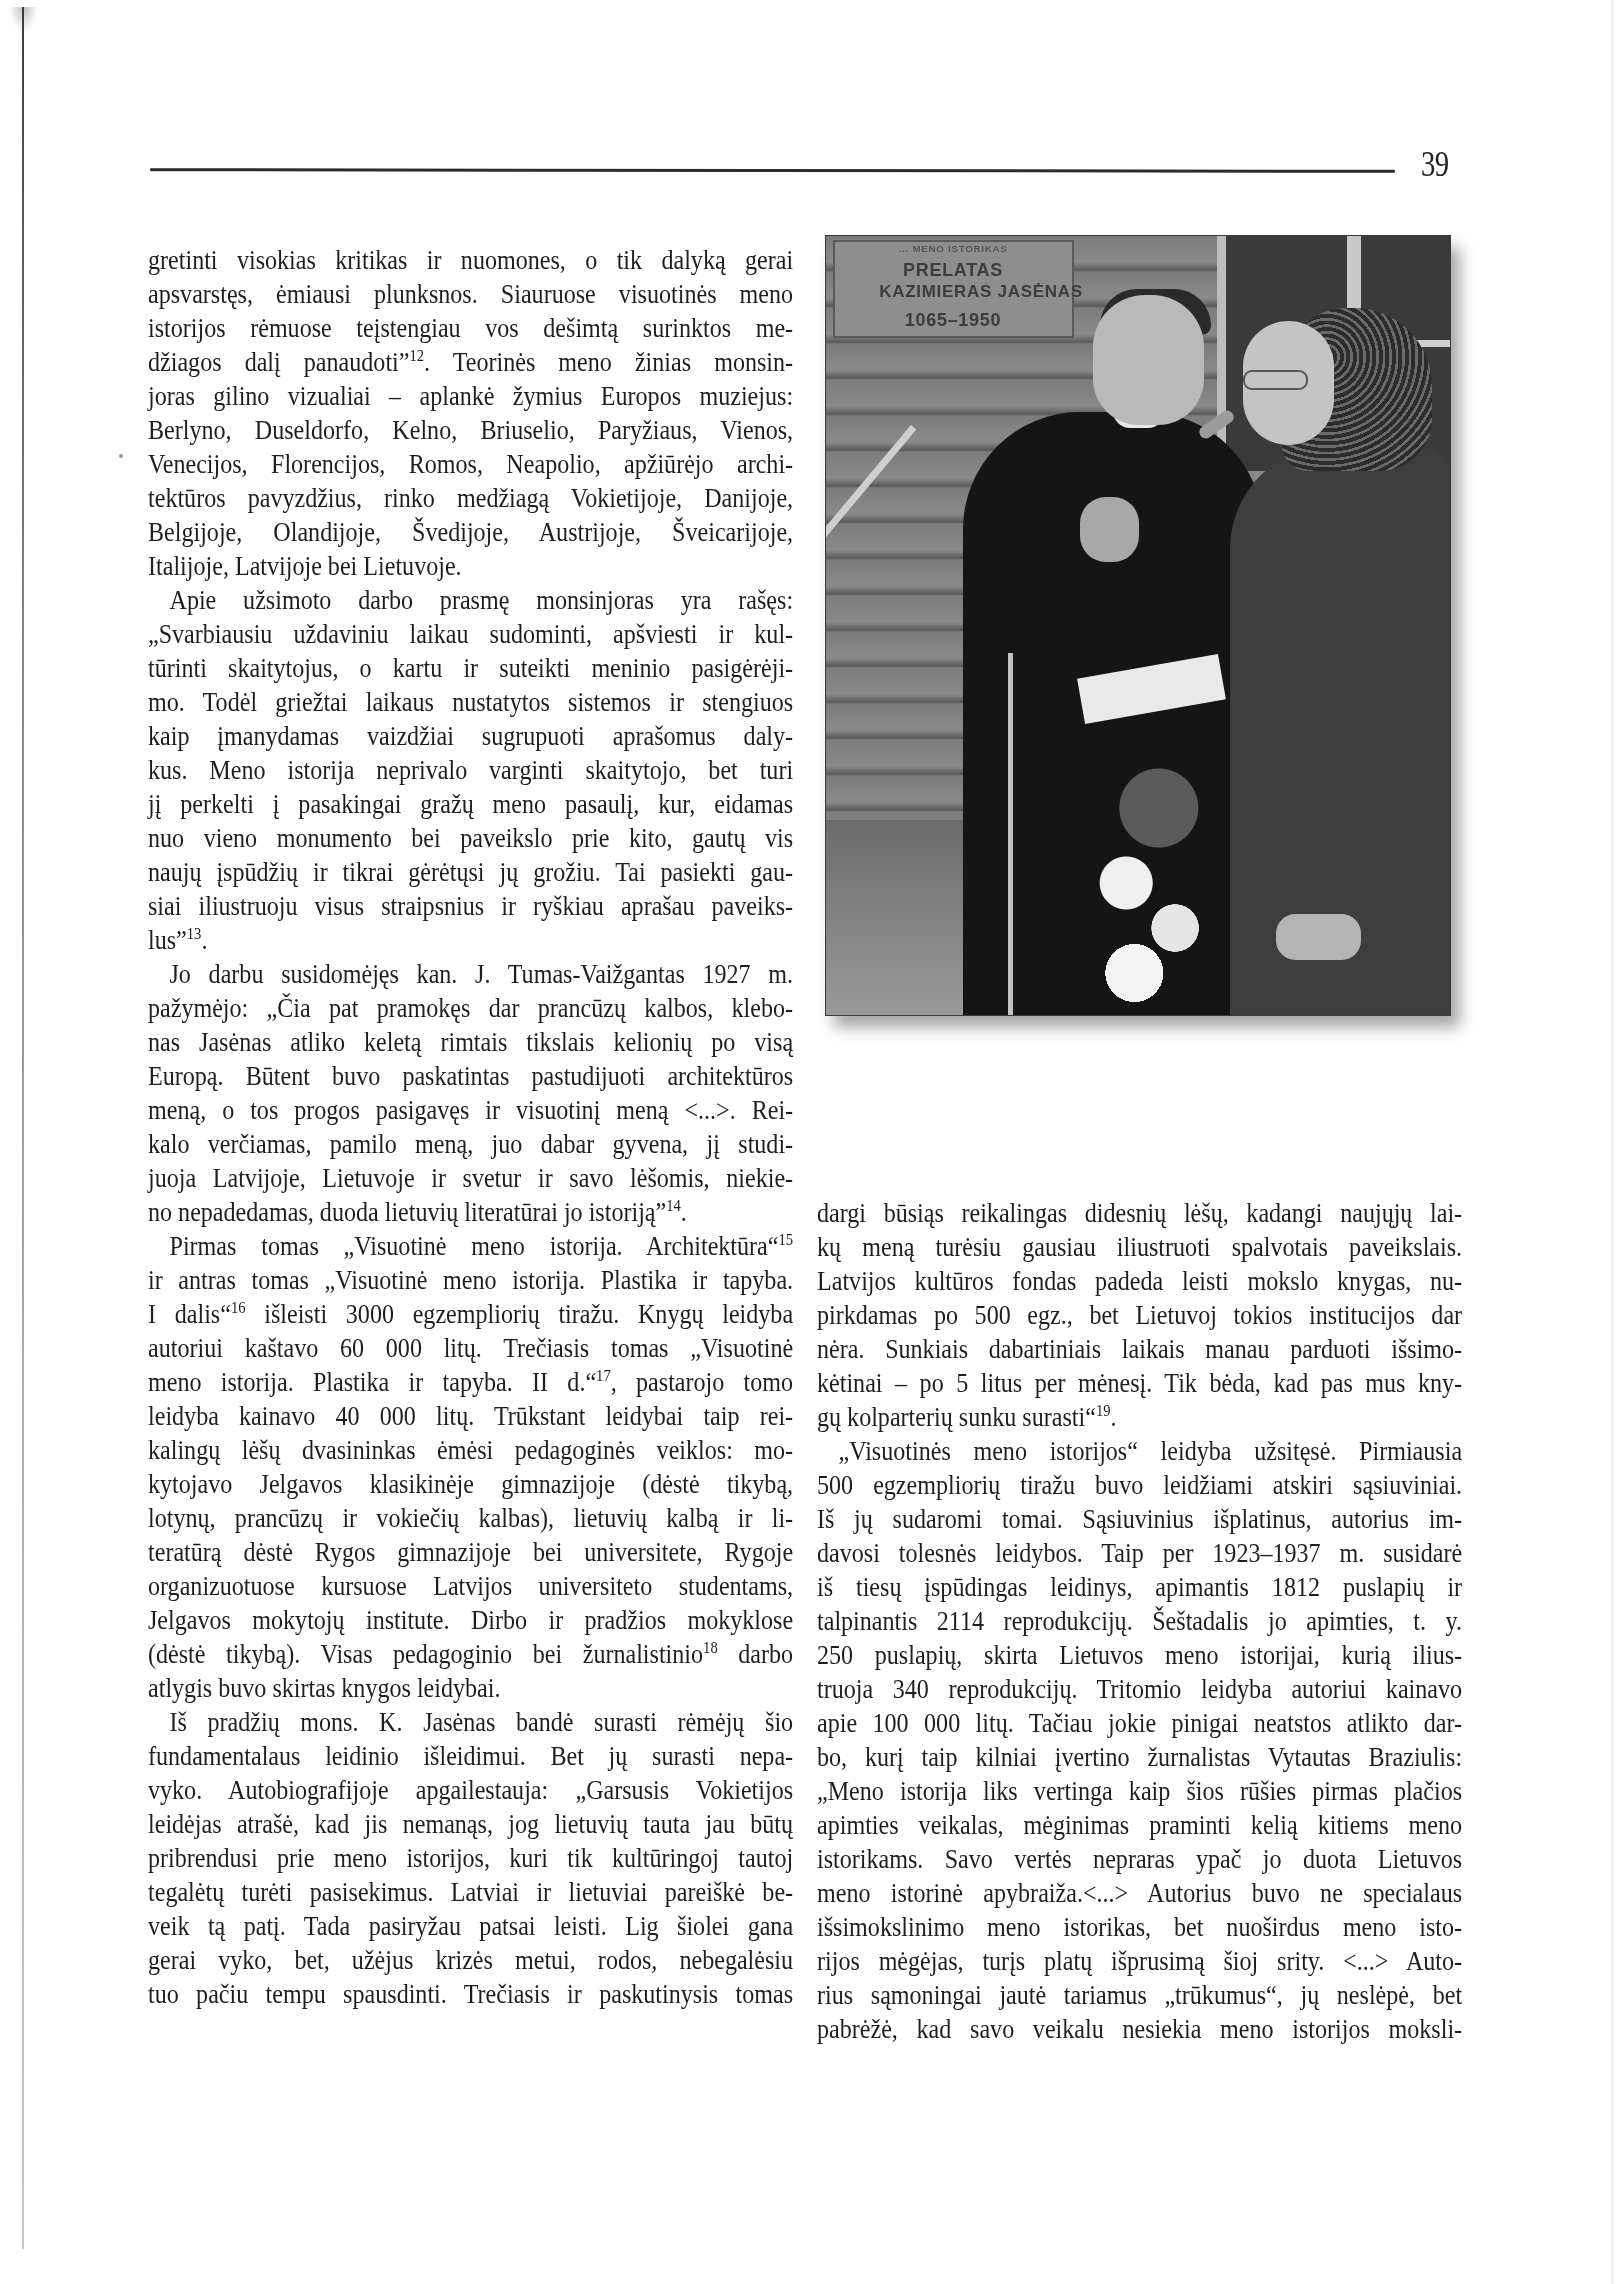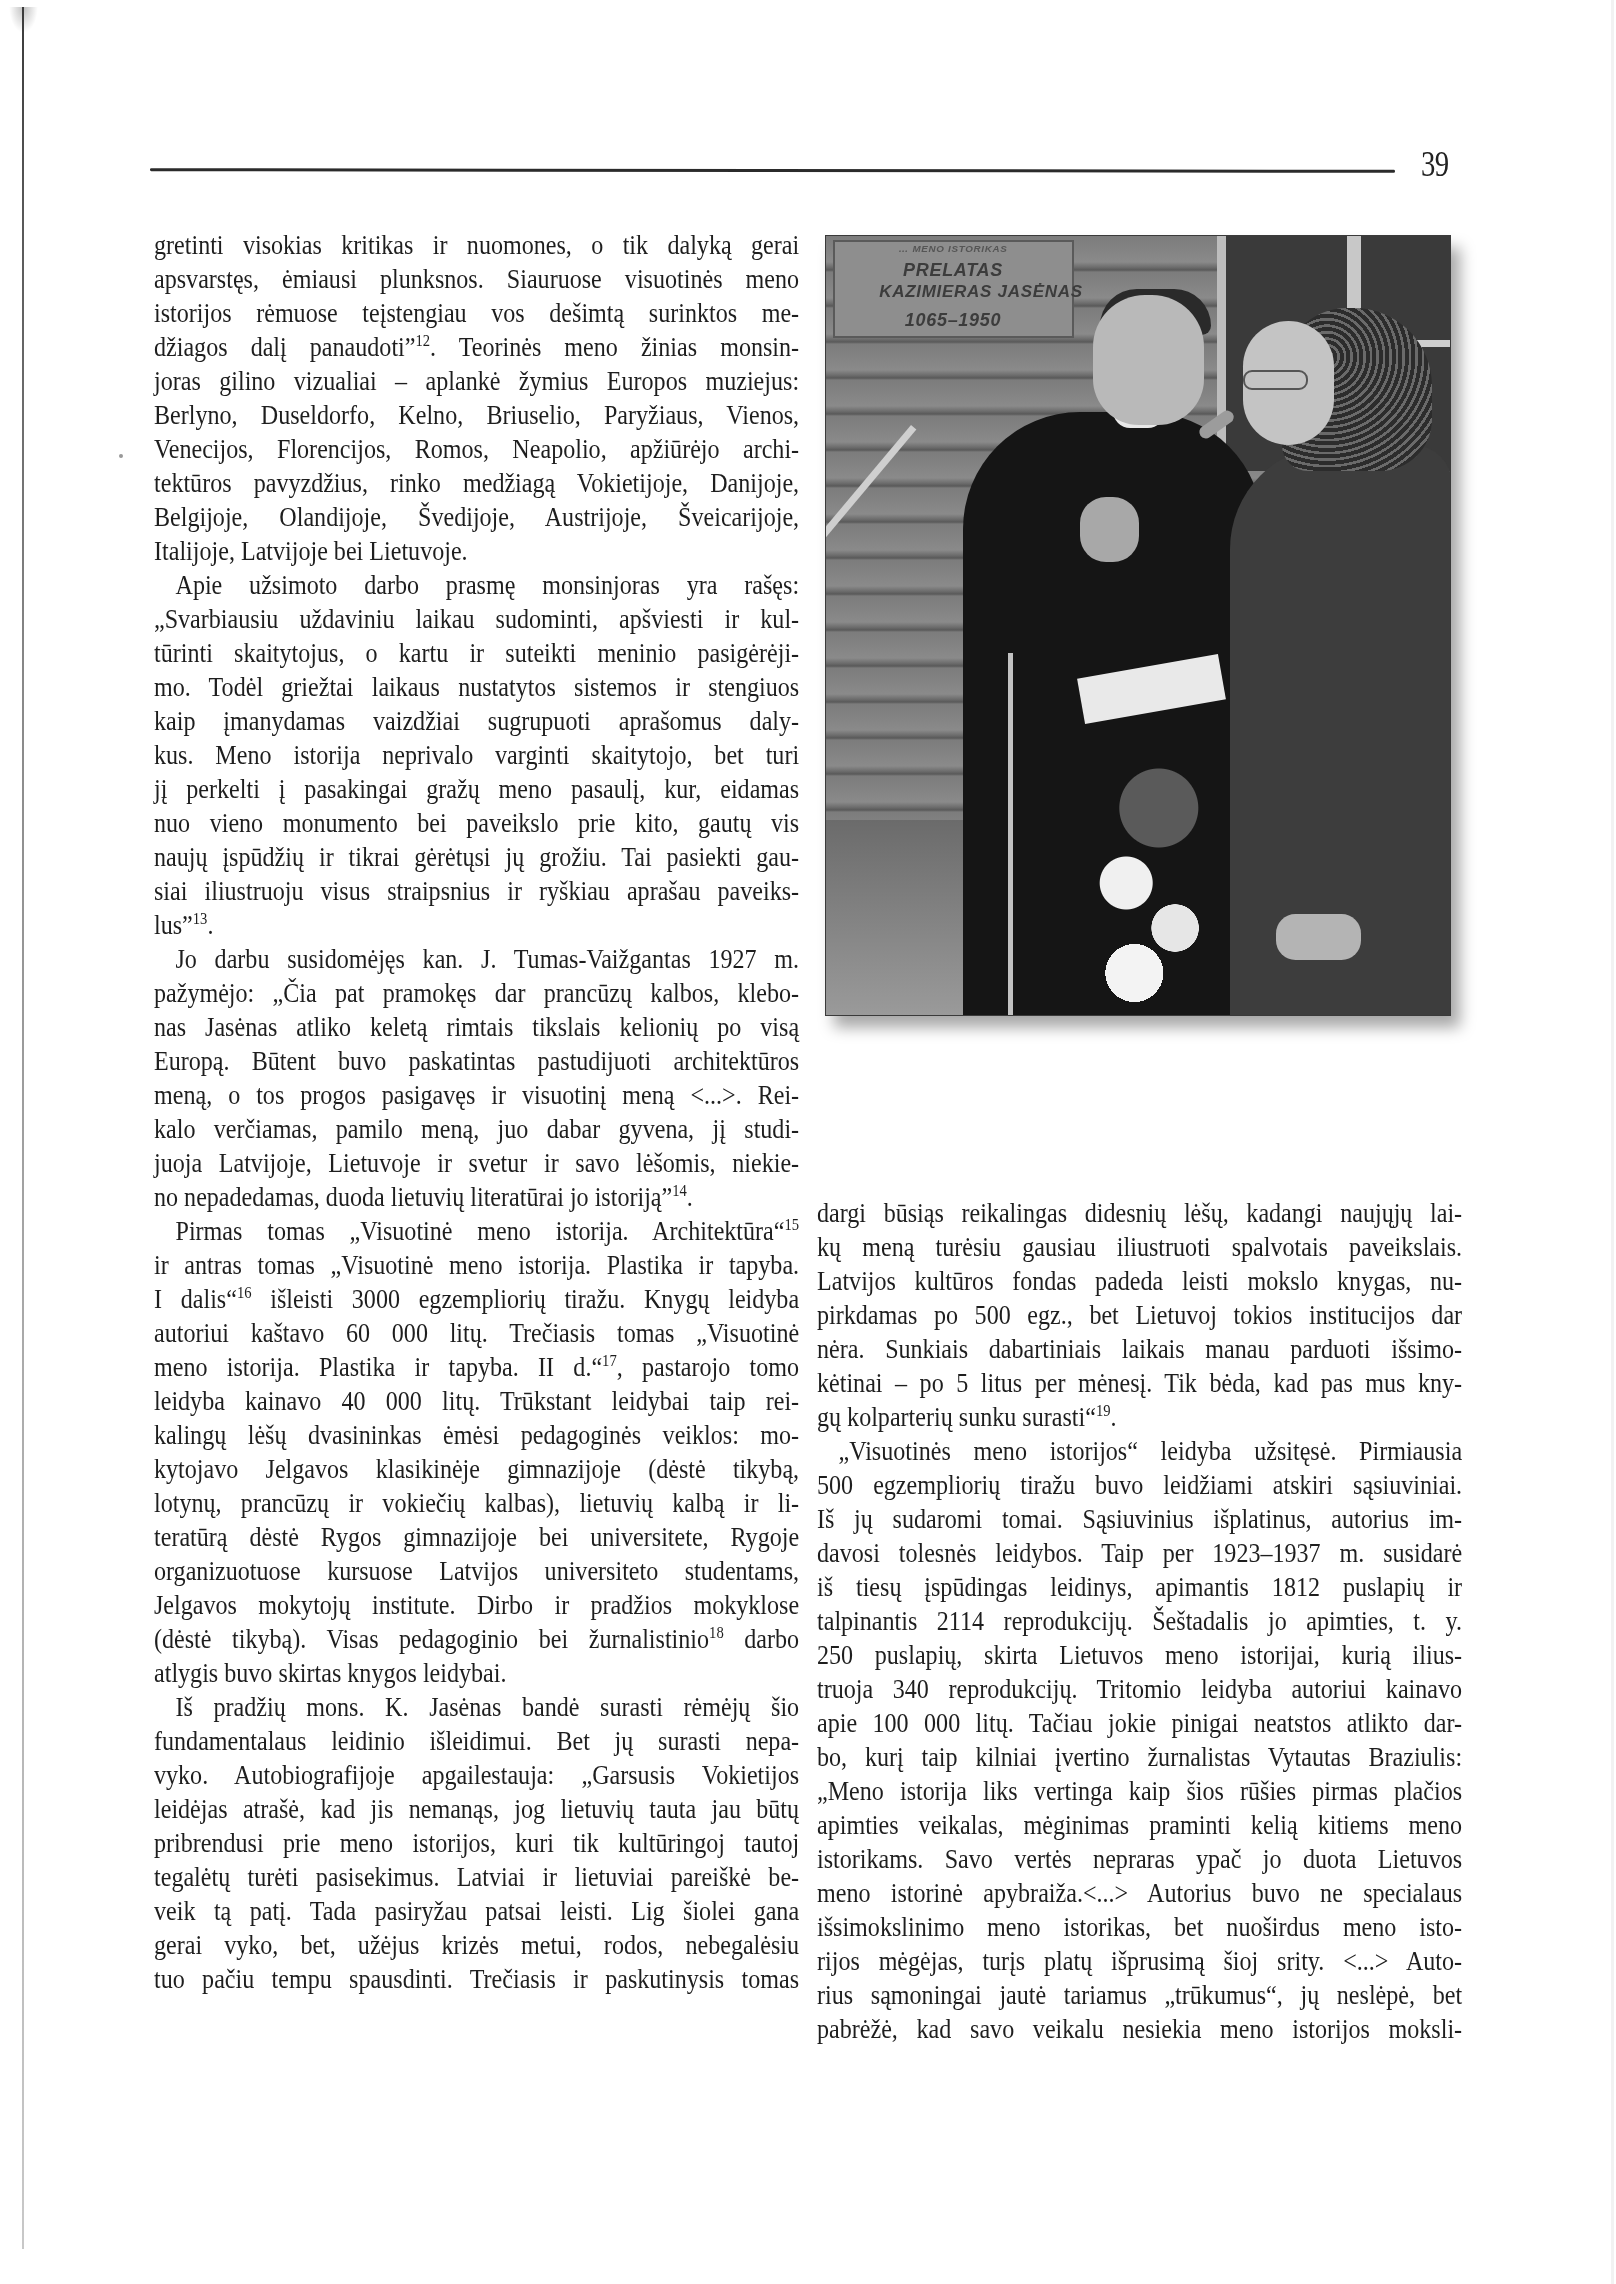--- a/index.html
+++ b/index.html
@@ -9,32 +9,32 @@
     background: linear-gradient(to bottom, #3a3a3a 0%, #555 8%, #888 30%, #aaa 60%, #c8c8c8 100%); }
   .scan-edge-left-shadow { position: absolute; left: 9px; top: 6.5px; width: 29px; height: 26px;
     background: radial-gradient(ellipse at center top, rgba(0,0,0,0.25), rgba(0,0,0,0) 70%); }
   .scan-edge-right { position: absolute; left: 1611px; top: 0; width: 2.6px; height: 2284px; background: #f2f2f2; }
   .header-rule { position: absolute; left: 150px; top: 169px; width: 1245px; height: 3.3px; background: #2b2b2b;
     transform: skewY(0.08deg); border-radius: 1.3px; }
   .page-number { position: absolute; left: 1421px; top: 145px; font-family: "Liberation Serif", serif;
     font-size: 35px; color: #222; transform: scaleX(0.82); transform-origin: left top; letter-spacing: -0.7px; }
 
   .col { position: absolute; font-family: "Liberation Serif", serif; color: #1e1e1e; }
-  .col-left { left: 148px; top: 228px; width: 645px; margin-left: 6px; }
+  .col-left { left: 148px; top: 243px; width: 645px; }
   .col-right-body { left: 817px; top: 1196px; width: 645px; }
   .line { font-size: 28px; line-height: 34px; height: 34px; white-space: nowrap;
     display: block; text-align: justify; text-align-last: justify; transform: scaleX(0.86); transform-origin: left center;
     width: 116.3%; }
   .line.last { text-align-last: left; }
   .line.indent { padding-left: 25px; box-sizing: border-box; }
   sup { font-size: 17px; line-height: 0; vertical-align: 10.4px; }
 
   .photo-wrap { position: absolute; left: 825px; top: 235px; width: 626px; height: 781px;
     box-shadow: 9px 11.7px 14.3px rgba(0,0,0,0.35); }
-  .photo { position: absolute; inset: 0; overflow: hidden; background: #6d6d6d; border: 1.3px solid #3a3a3a; box-sizing: border-box; font-style: italic; }
+  .photo { position: absolute; inset: 0; overflow: hidden; background: #6d6d6d; border: 1.3px solid #3a3a3a; box-sizing: border-box; }
   .wall { position: absolute; inset: 0;
     background: repeating-linear-gradient(to bottom, #7c7c7c 0px, #8a8a8a 26px, #6e6e6e 31px, #595959 34px, #7c7c7c 36px); }
   .window { position: absolute; left: 391px; top: 0; width: 235px; height: 235px; background: #3a3a3a;
     border-left: 9px solid #bdbdbd; }
   .window-frame { position: absolute; left: 521px; top: 0; width: 14.3px; height: 117px; background: #c8c8c8; }
   .window-sill { position: absolute; left: 515px; top: 104px; width: 111px; height: 6.5px; background: #cfcfcf; }
   .plaque { position: absolute; left: 6.5px; top: 3.9px; width: 241px; height: 98px; background: #8e8e8e;
     border: 2px solid #5a5a5a; box-sizing: border-box; }
   .plaque-text { position: absolute; left: 0; width: 100%; text-align: center; font-family: "Liberation Sans", sans-serif;
     font-weight: bold; color: #3c3c3c; font-size: 18px; letter-spacing: 0.7px; }

